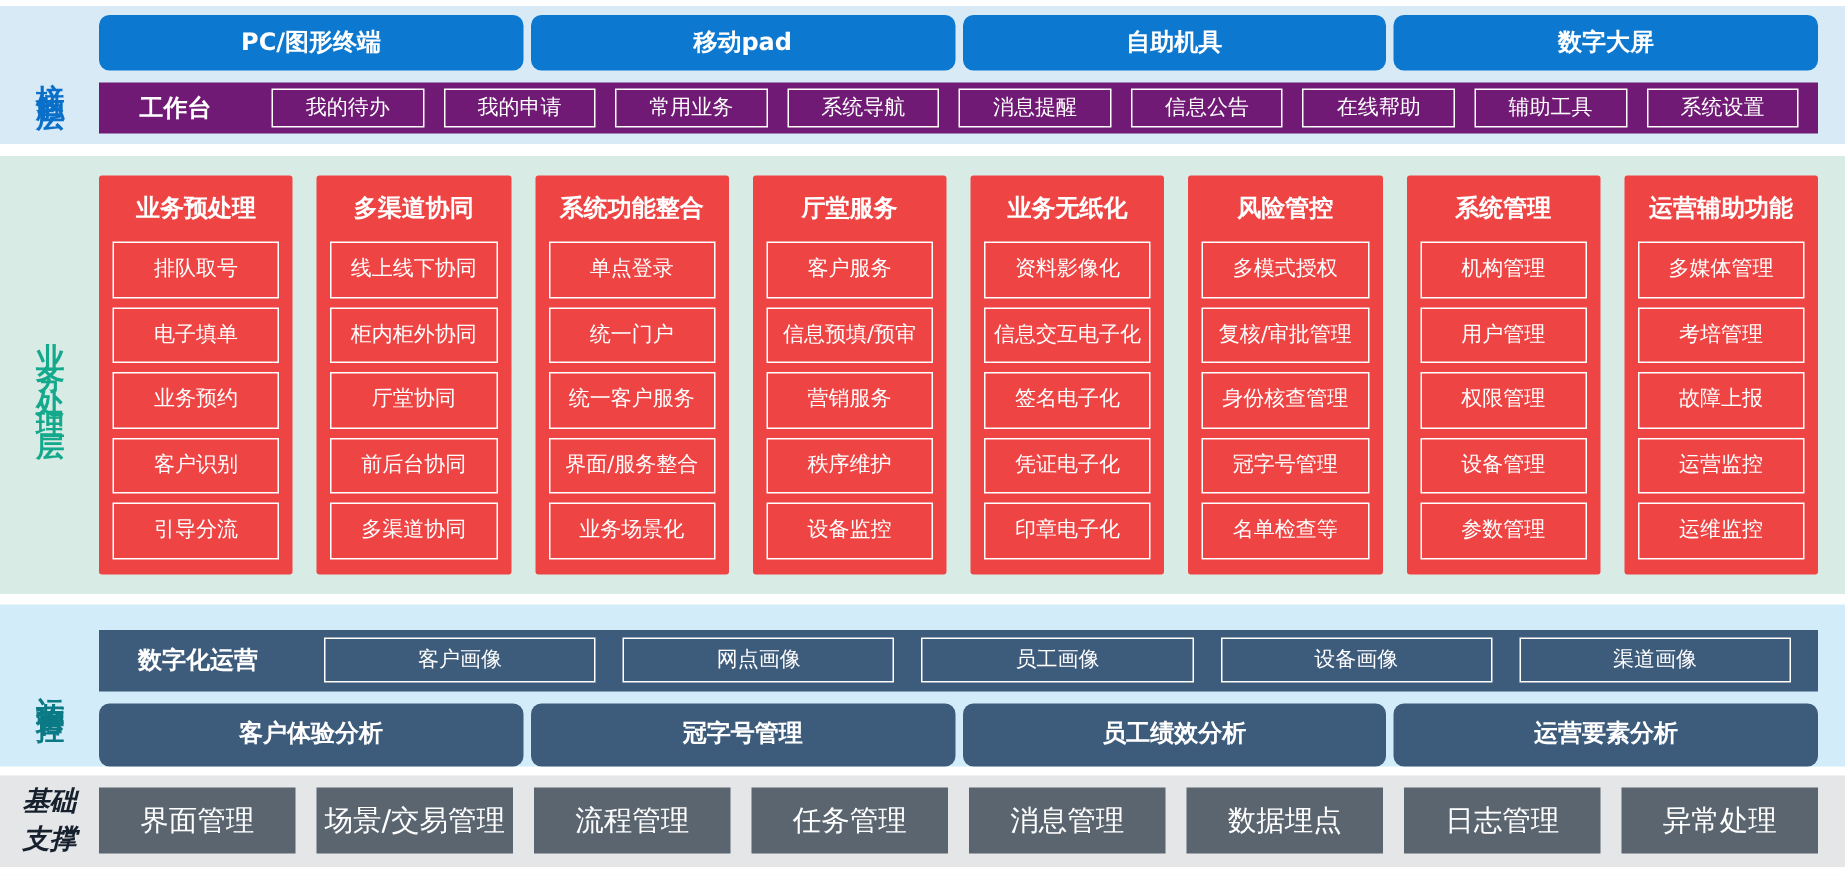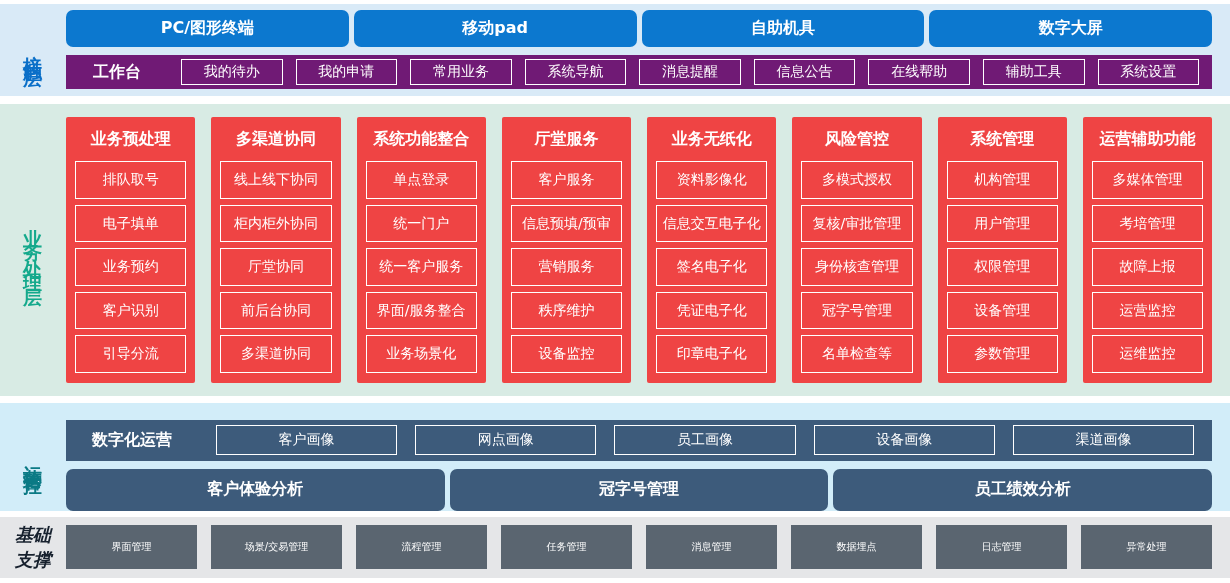--- a/index.html
+++ b/index.html
@@ -83,21 +83,21 @@
   .ana-row { display: flex; gap: 5px; height: 44px; }
   .ana-box {
     flex: 1; background: #3d5b7b; border-radius: 7px;
     color: #fff; font-weight: bold; font-size: 16px;
     display: flex; align-items: center; justify-content: center;
   }
 
   
   .fd-row { flex: 1; margin: 8px 18px 9px 0; display: flex; gap: 14px; }
   .fd-box {
-    flex: 1; background: #5a6570; color: #fff; font-size: 10px;
+    flex: 1; background: #5a6570; color: #fff; font-size: 19px;
     display: flex; align-items: center; justify-content: center; white-space: nowrap;
   }
 </style>
 </head>
 <body>
 
 <div class="page">
 
   <section class="band band1">
     <div class="label-col">
@@ -218,20 +218,21 @@
         <div class="ops-item">客户画像</div>
         <div class="ops-item">网点画像</div>
         <div class="ops-item">员工画像</div>
         <div class="ops-item">设备画像</div>
         <div class="ops-item">渠道画像</div>
       </div>
       <div class="ana-row">
         <div class="ana-box">客户体验分析</div>
         <div class="ana-box">冠字号管理</div>
         <div class="ana-box">员工绩效分析</div>
+        <div class="ana-box">运营要素分析</div>
       </div>
     </div>
   </section>
 
   <section class="band band4">
     <div class="label-col">
       <span class="hlabel-text">基础支撑</span>
     </div>
     <div class="fd-row">
       <div class="fd-box">界面管理</div>

